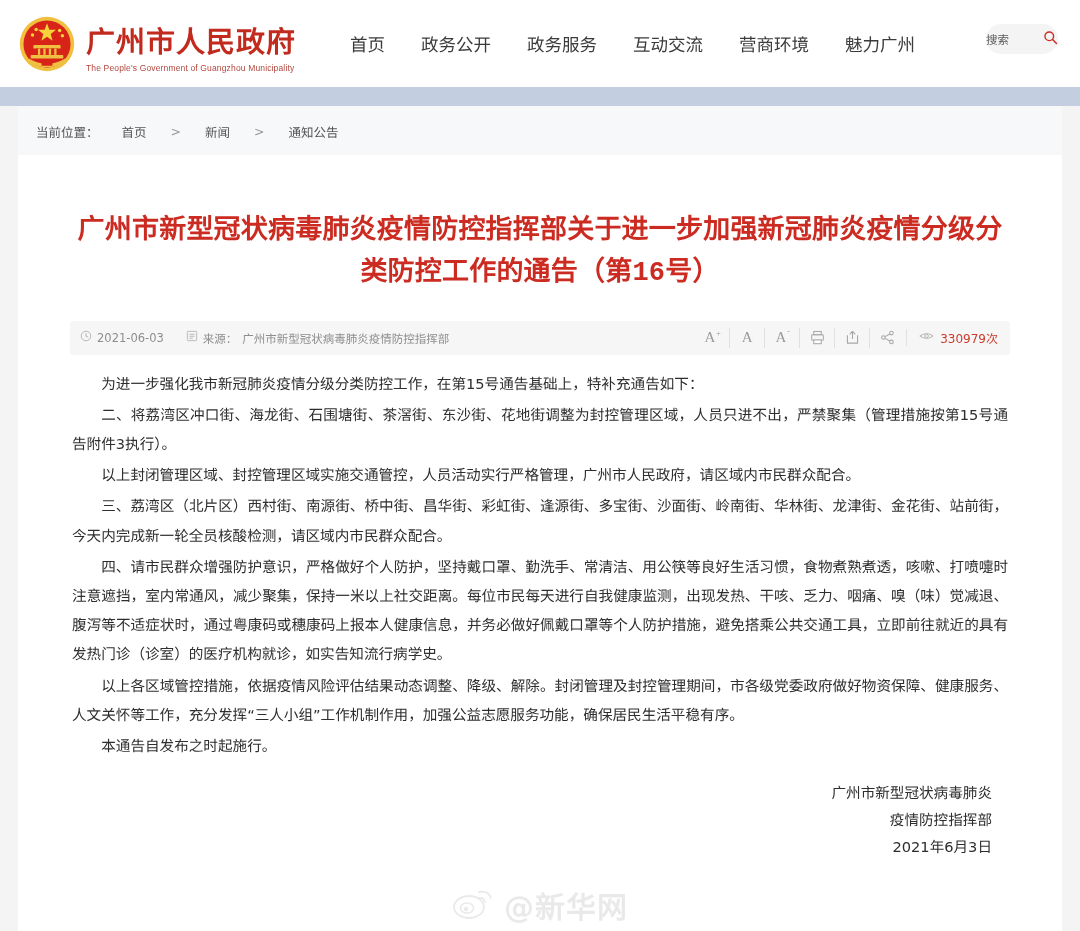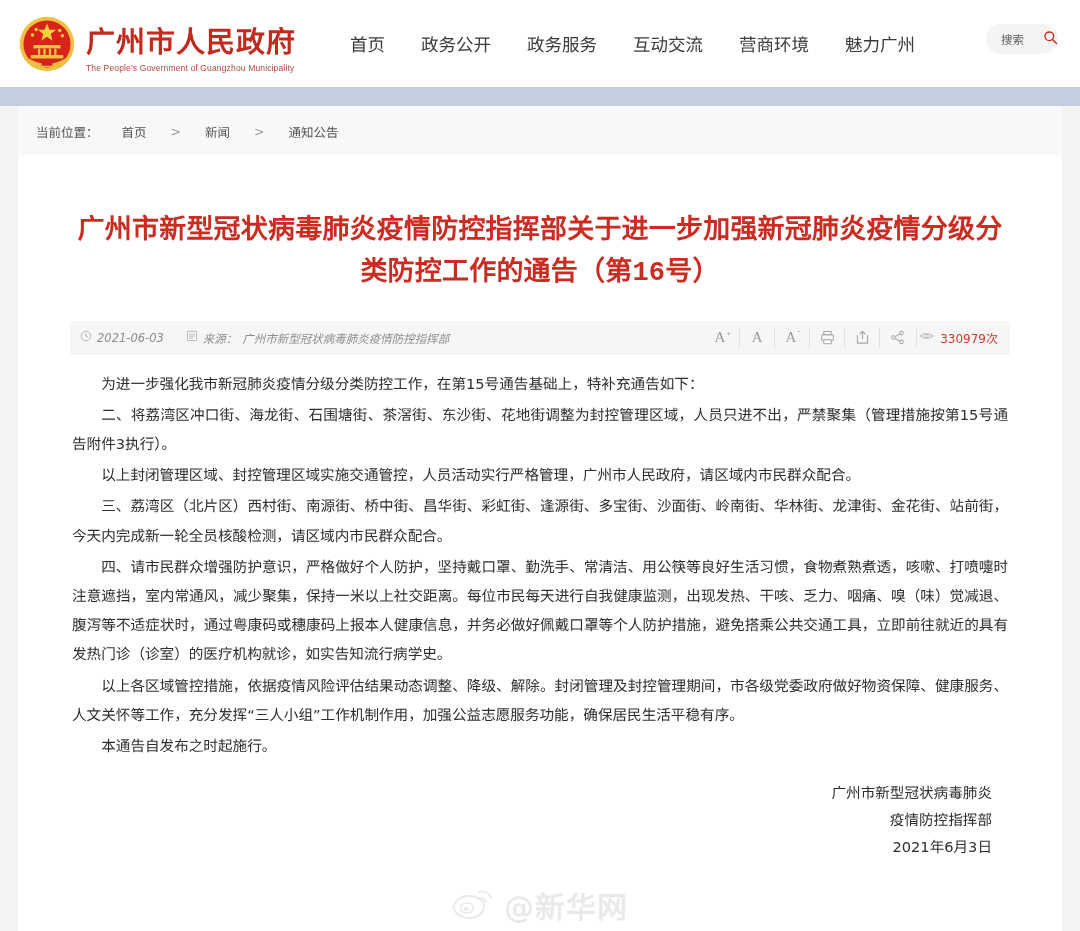--- a/index.html
+++ b/index.html
@@ -77,22 +77,22 @@
   .search-box {
     position: absolute;
     right: 22px;
     top: 24px;
     width: 72px;
     height: 30px;
     border-radius: 15px;
     background: #f4f4f4;
     display: flex;
     align-items: center;
-    justify-content: flex-end;
-    gap: 19px;
+    justify-content: space-between;
+    gap: 9px;
     cursor: pointer;
   }
   .search-label {
     font-size: 11.5px;
     color: #5a5a5a;
     font-family: "DejaVu Sans", "Liberation Sans", sans-serif;
   }
 
   
   .blue-band {
@@ -144,21 +144,21 @@
     border-radius: 3px;
     display: flex;
     align-items: center;
     padding: 0 12px 0 10px;
     box-sizing: border-box;
     font-size: 11.5px;
     color: #8e8e8e;
     font-family: "DejaVu Sans", "Liberation Sans", sans-serif;
   }
   .meta-left { display: flex; align-items: center; gap: 22px; }
-  .meta-item { display: flex; align-items: center; gap: 5px; white-space: nowrap; font-style: italic; }
+  .meta-item { display: flex; align-items: center; gap: 5px; white-space: nowrap; }
   .meta-right {
     margin-left: auto;
     display: flex;
     align-items: center;
   }
   .tool {
     display: flex;
     align-items: center;
     justify-content: center;
     min-width: 34px;
@@ -178,21 +178,21 @@
     font-size: 8px;
     position: relative;
     top: -4px;
     left: 1px;
   }
   .tool-a sub { top: -6px; }
   .views {
     display: flex;
     align-items: center;
     gap: 6px;
-    padding-left: 2px;
+    padding-left: 12px;
     border-left: 1px solid #e0e0e0;
     margin-left: 2px;
   }
   .views-count {
     color: #cc3b2e;
     font-size: 12px;
     white-space: nowrap;
     font-family: "DejaVu Sans", "Liberation Sans", sans-serif;
   }
 

